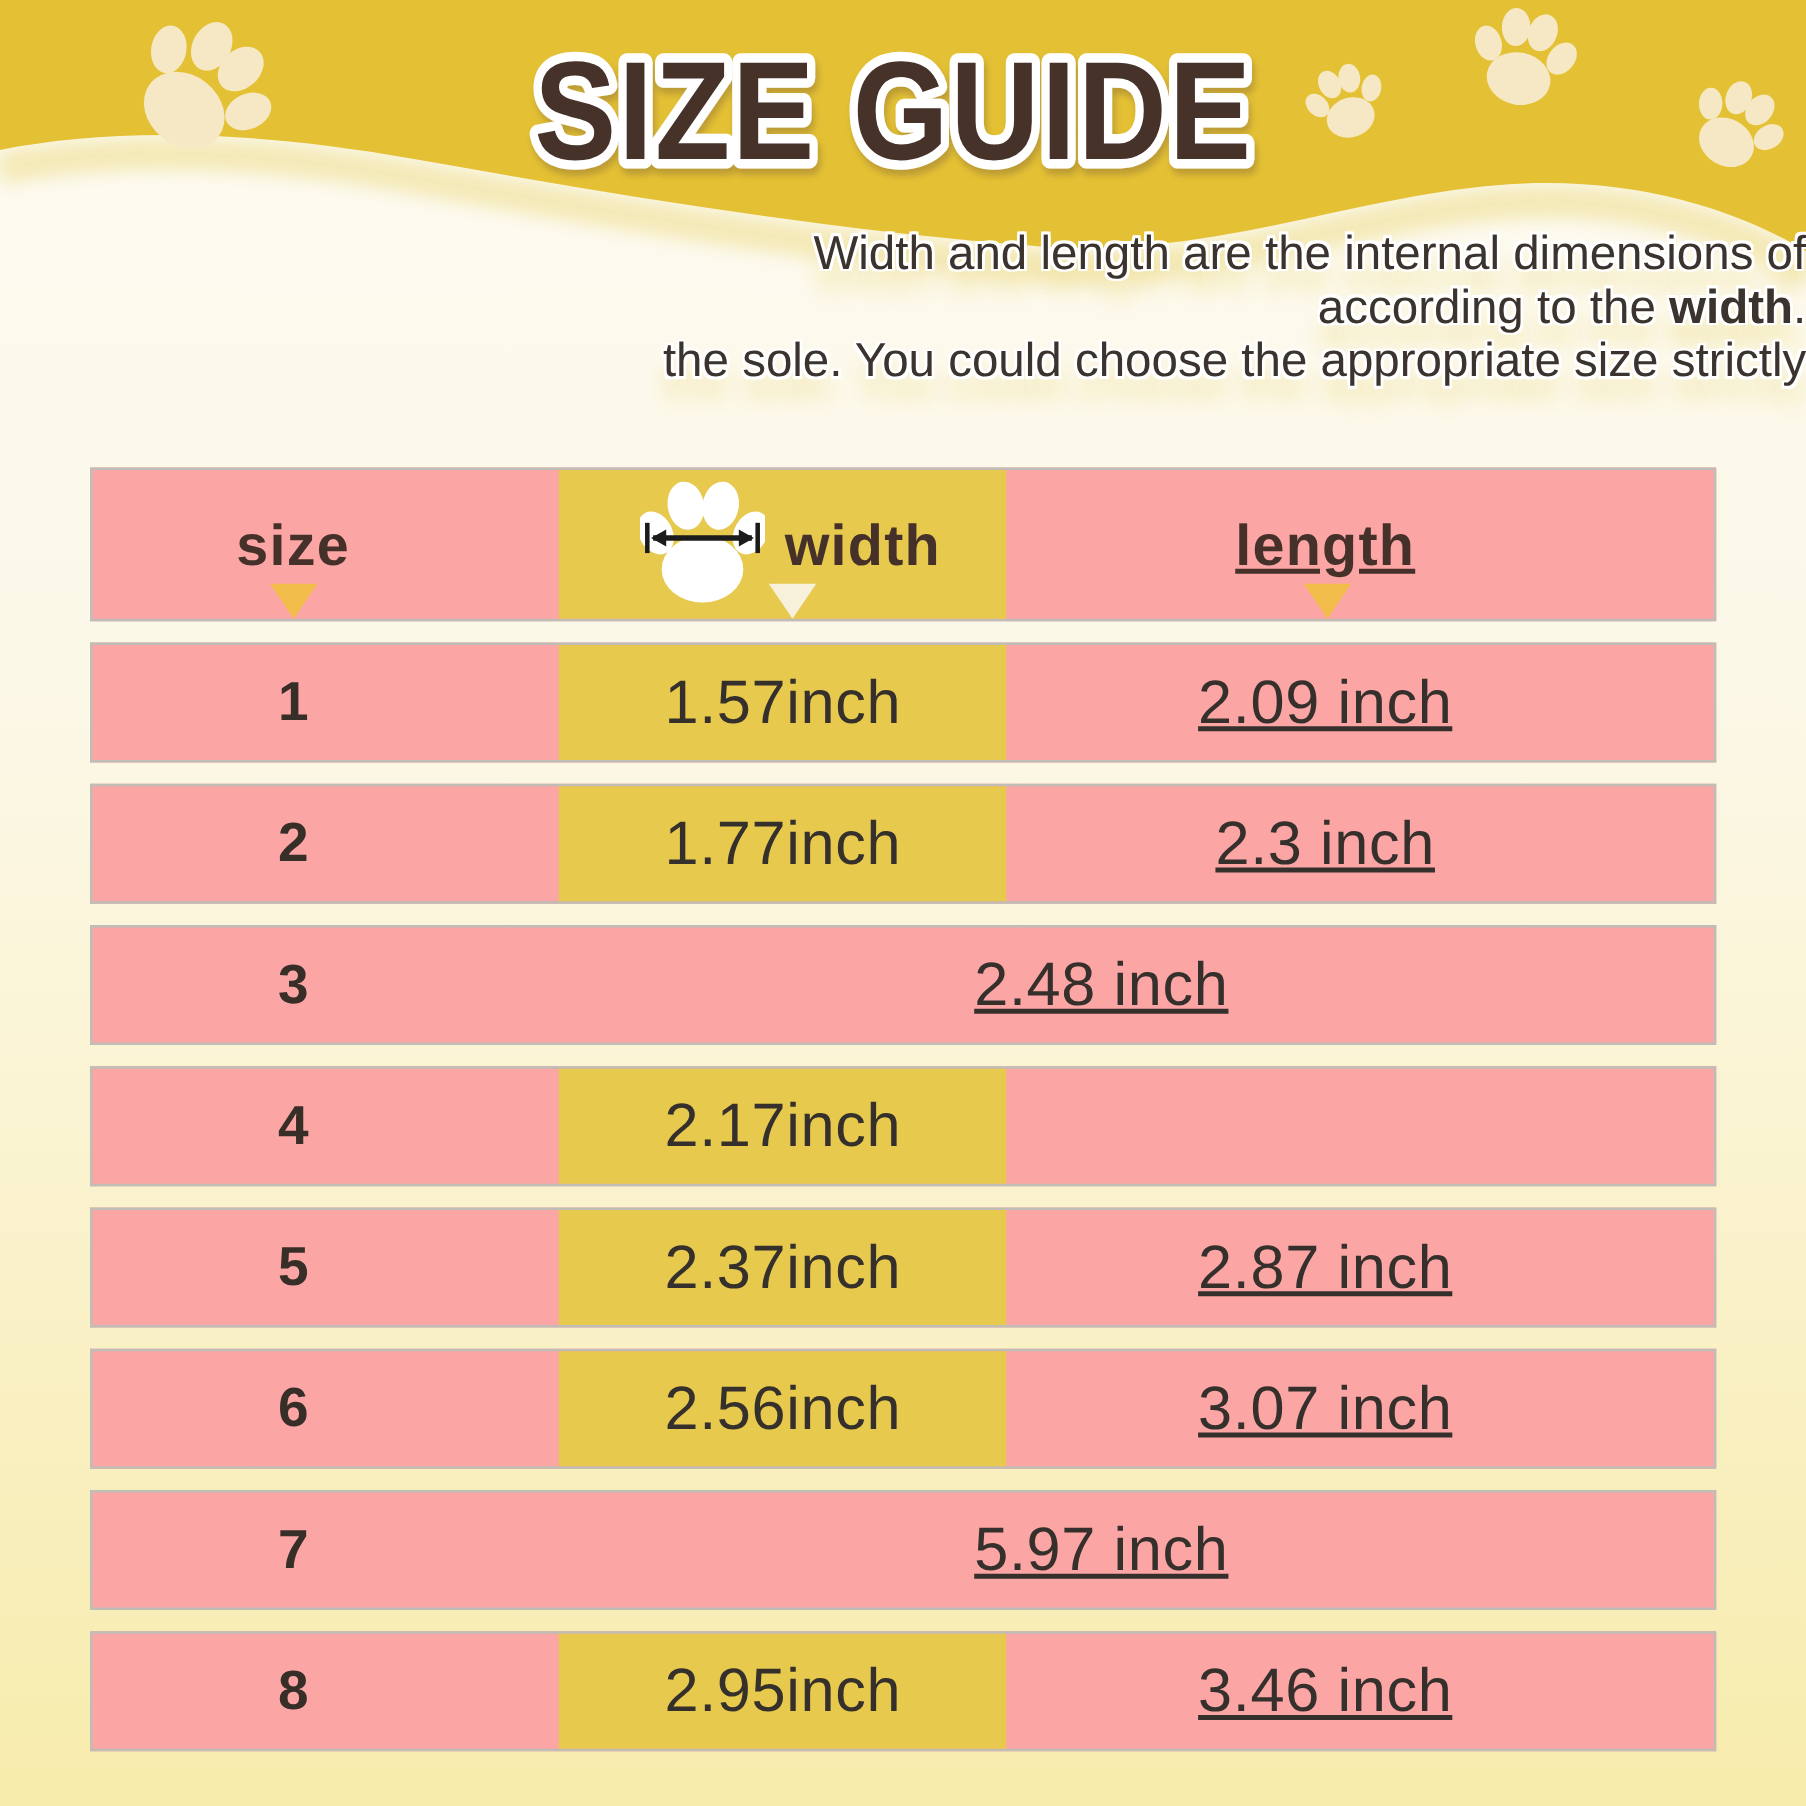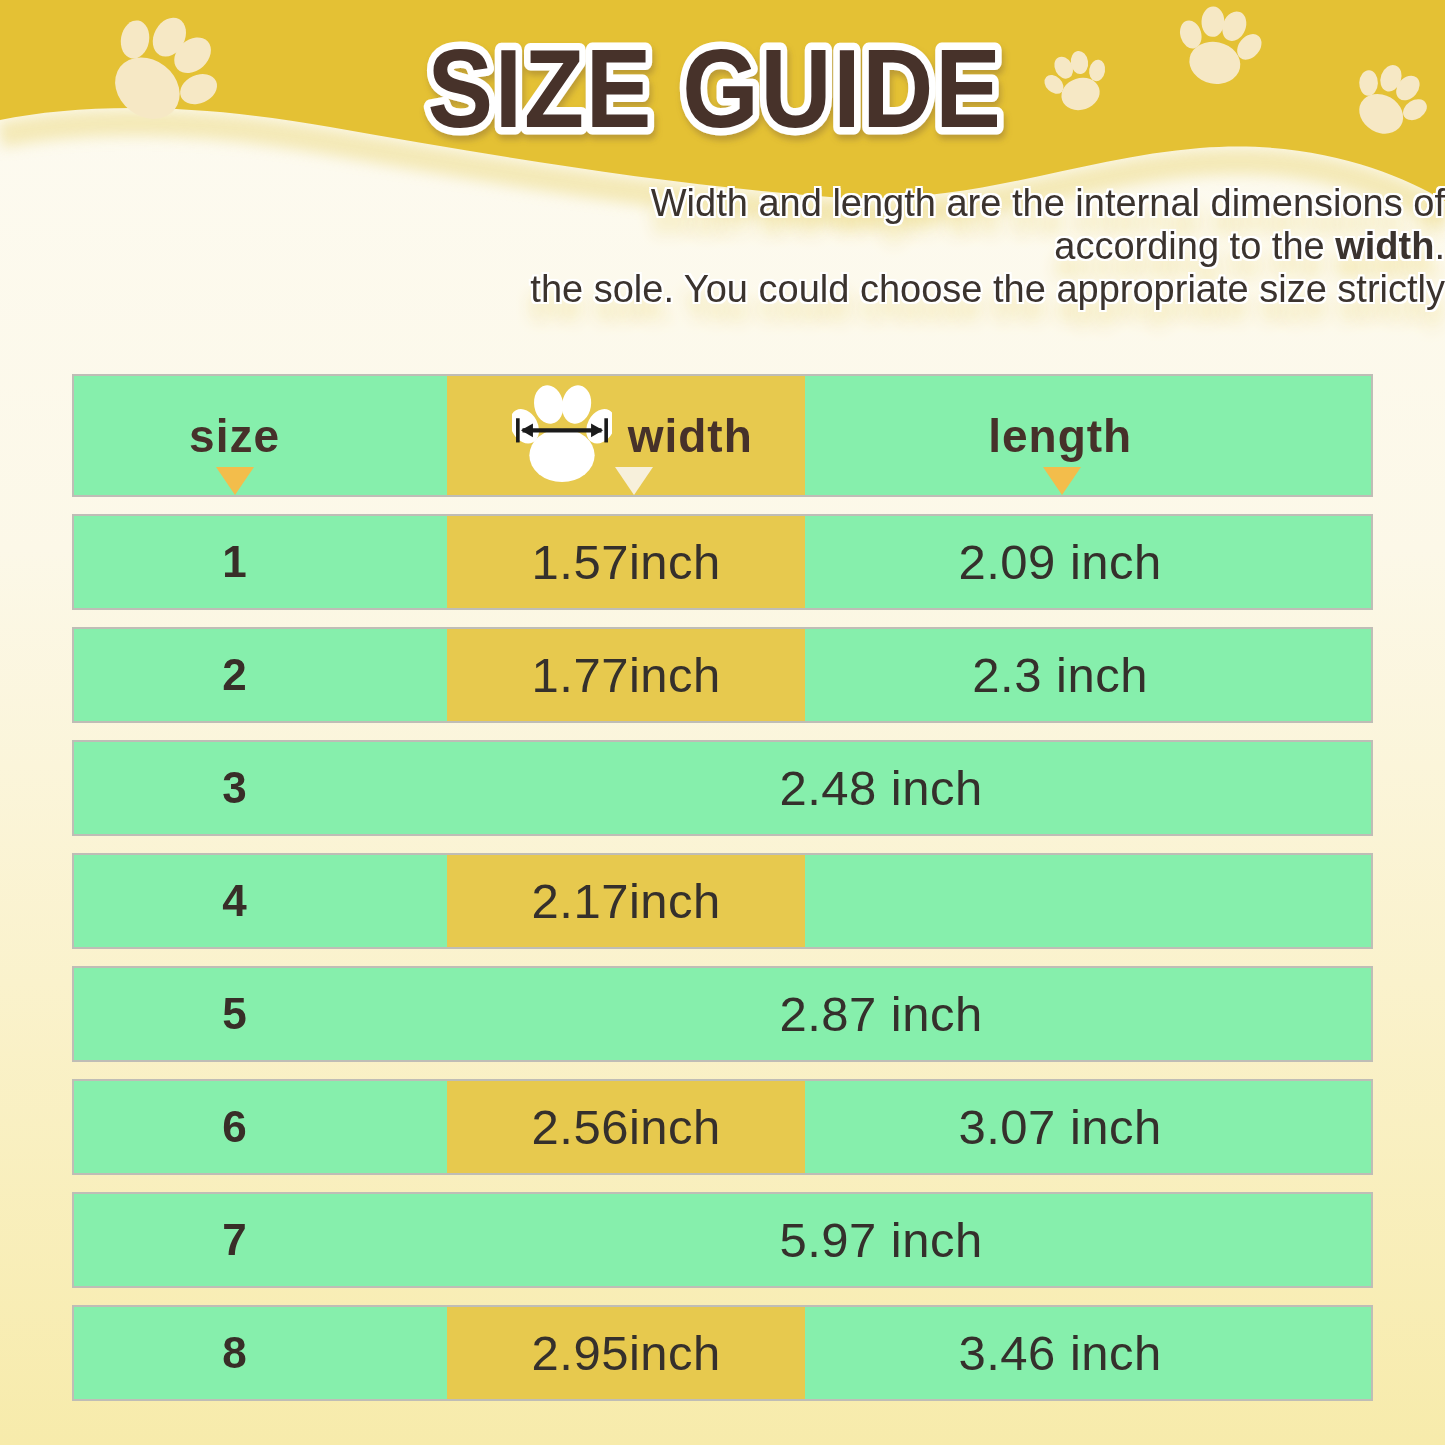--- a/index.html
+++ b/index.html
@@ -36,30 +36,30 @@
       2px 2px 0 #fff, -2px 2px 0 #fff, 2px -2px 0 #fff, -2px -2px 0 #fff,
       0 18px 16px rgba(240,224,150,0.95);
   }
   .description b { font-weight:bold; }
   
   .size-table { position:absolute; z-index:2; left:72px; top:374px; width:1301px; }
   .trow {
     box-sizing:border-box;
     display:flex;
     border:2px solid var(--row_border);
-    background:#86efac;
+    background:#fca5a5;
   }
   .thead { position:relative; height:123px; }
   .drow  { height:96px; margin-top:17px; }
   .cell { display:flex; align-items:center; justify-content:center; height:100%; }
   .c-size   { width:28.77%; }
   .c-width  { width:27.62%; background:var(--stripe_yellow); }
   .c-length { flex:1; }
   .c-size   .shift { transform:translateX(-26px); }
-  .c-length .shift { transform:translateX(-28px); }
+  .c-length .shift { transform:translateX(-28px);text-decoration:underline; }
   .head-label {
     font-size:46px; font-weight:bold; color:var(--title_brown);
     letter-spacing:1px;
   }
   .width-head-group { display:flex; align-items:center; gap:16px; transform:translateX(6px); }
   .size-val   { font-size:44px; font-weight:bold; color:#382E28; }
   .num-val    { font-size:49px; font-weight:500; color:#35302C; letter-spacing:0.5px; }
   .tri {
     position:absolute; bottom:0; width:0; height:0;
     border-left:19px solid transparent;
@@ -180,20 +180,23 @@
     </div>
     <div class="cell c-width">
       <span class="num-val">2.17inch</span>
     </div>
   </div>
 
   <div class="trow drow">
     <div class="cell c-size">
       <span class="size-val shift">5</span>
     </div>
+    <div class="cell c-width">
+      <span class="num-val">2.37inch</span>
+    </div>
     <div class="cell c-length">
       <span class="num-val shift">2.87 inch</span>
     </div>
   </div>
 
   <div class="trow drow">
     <div class="cell c-size">
       <span class="size-val shift">6</span>
     </div>
     <div class="cell c-width">

